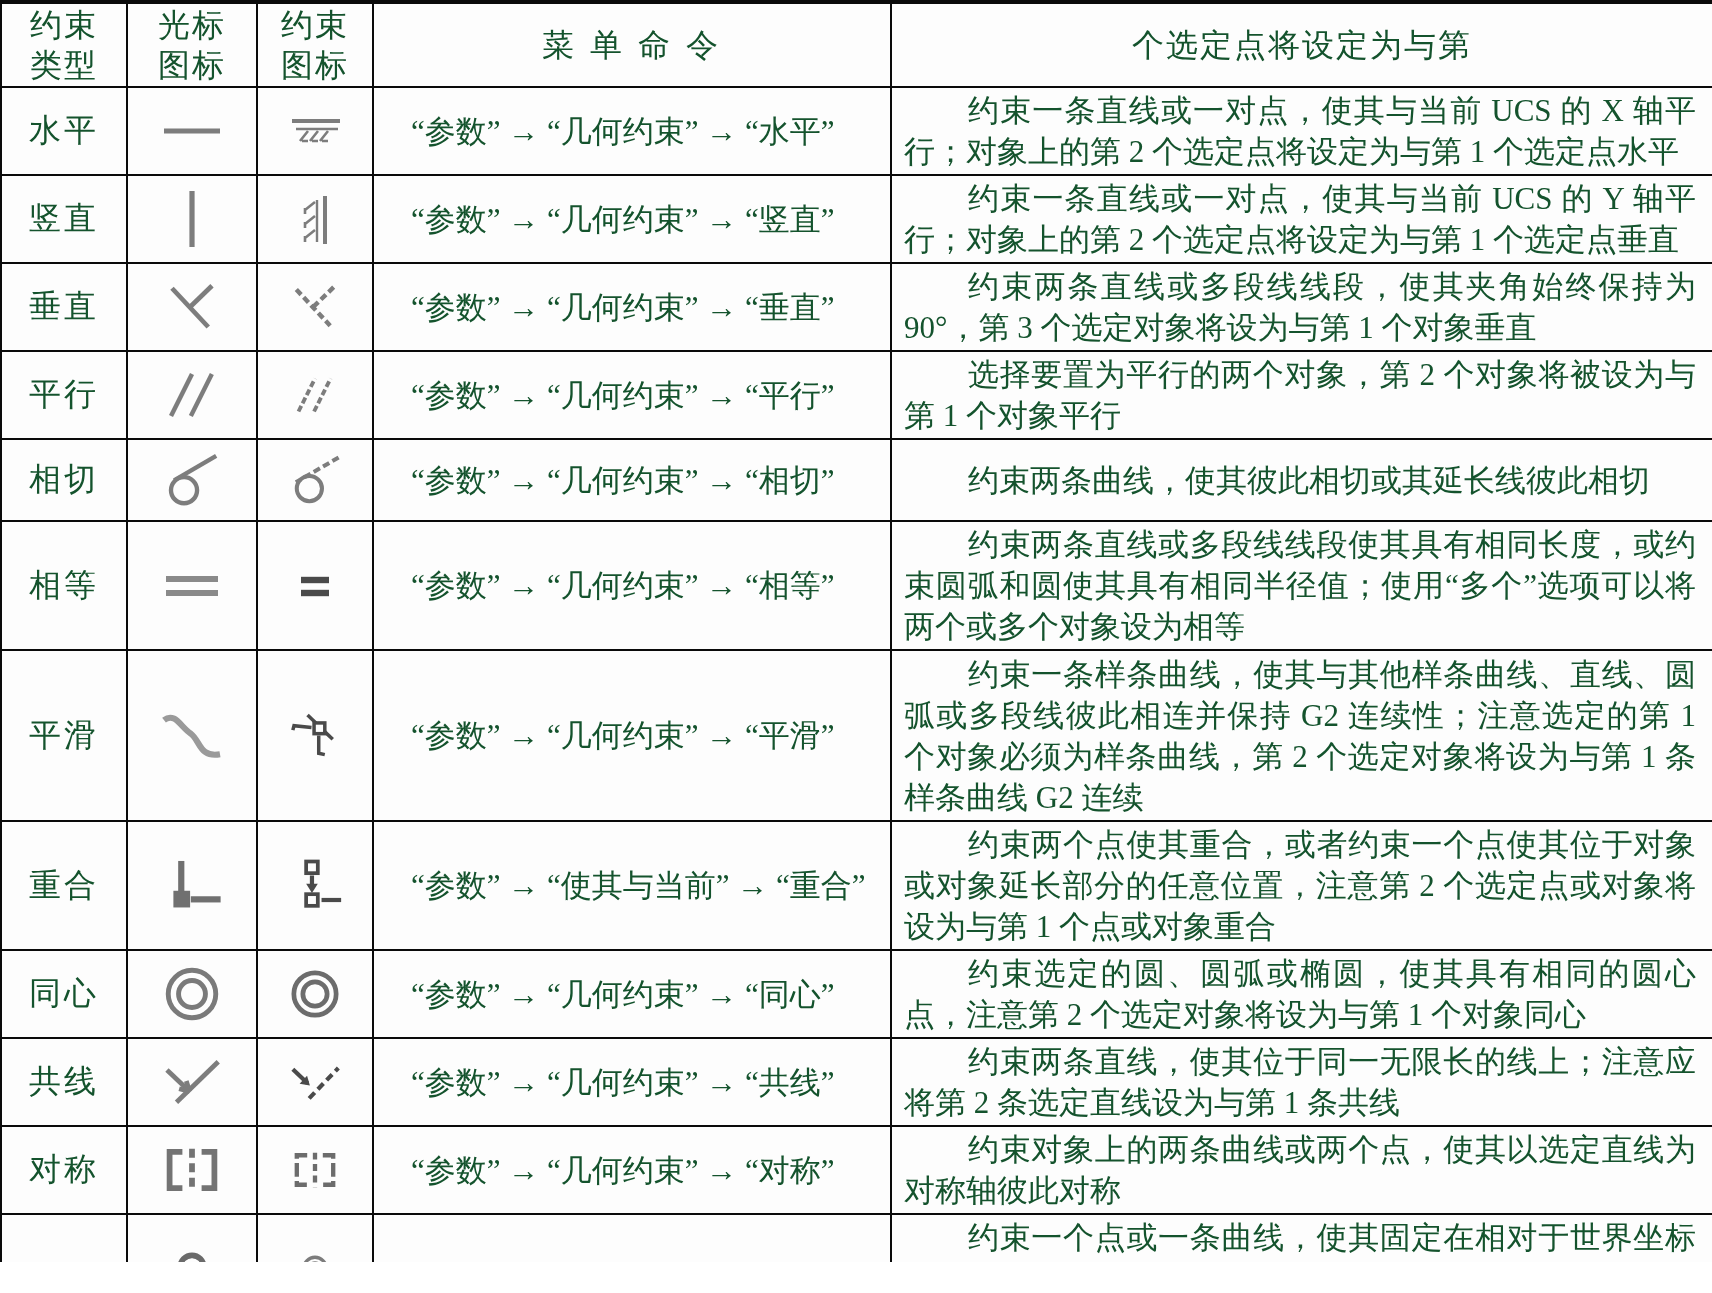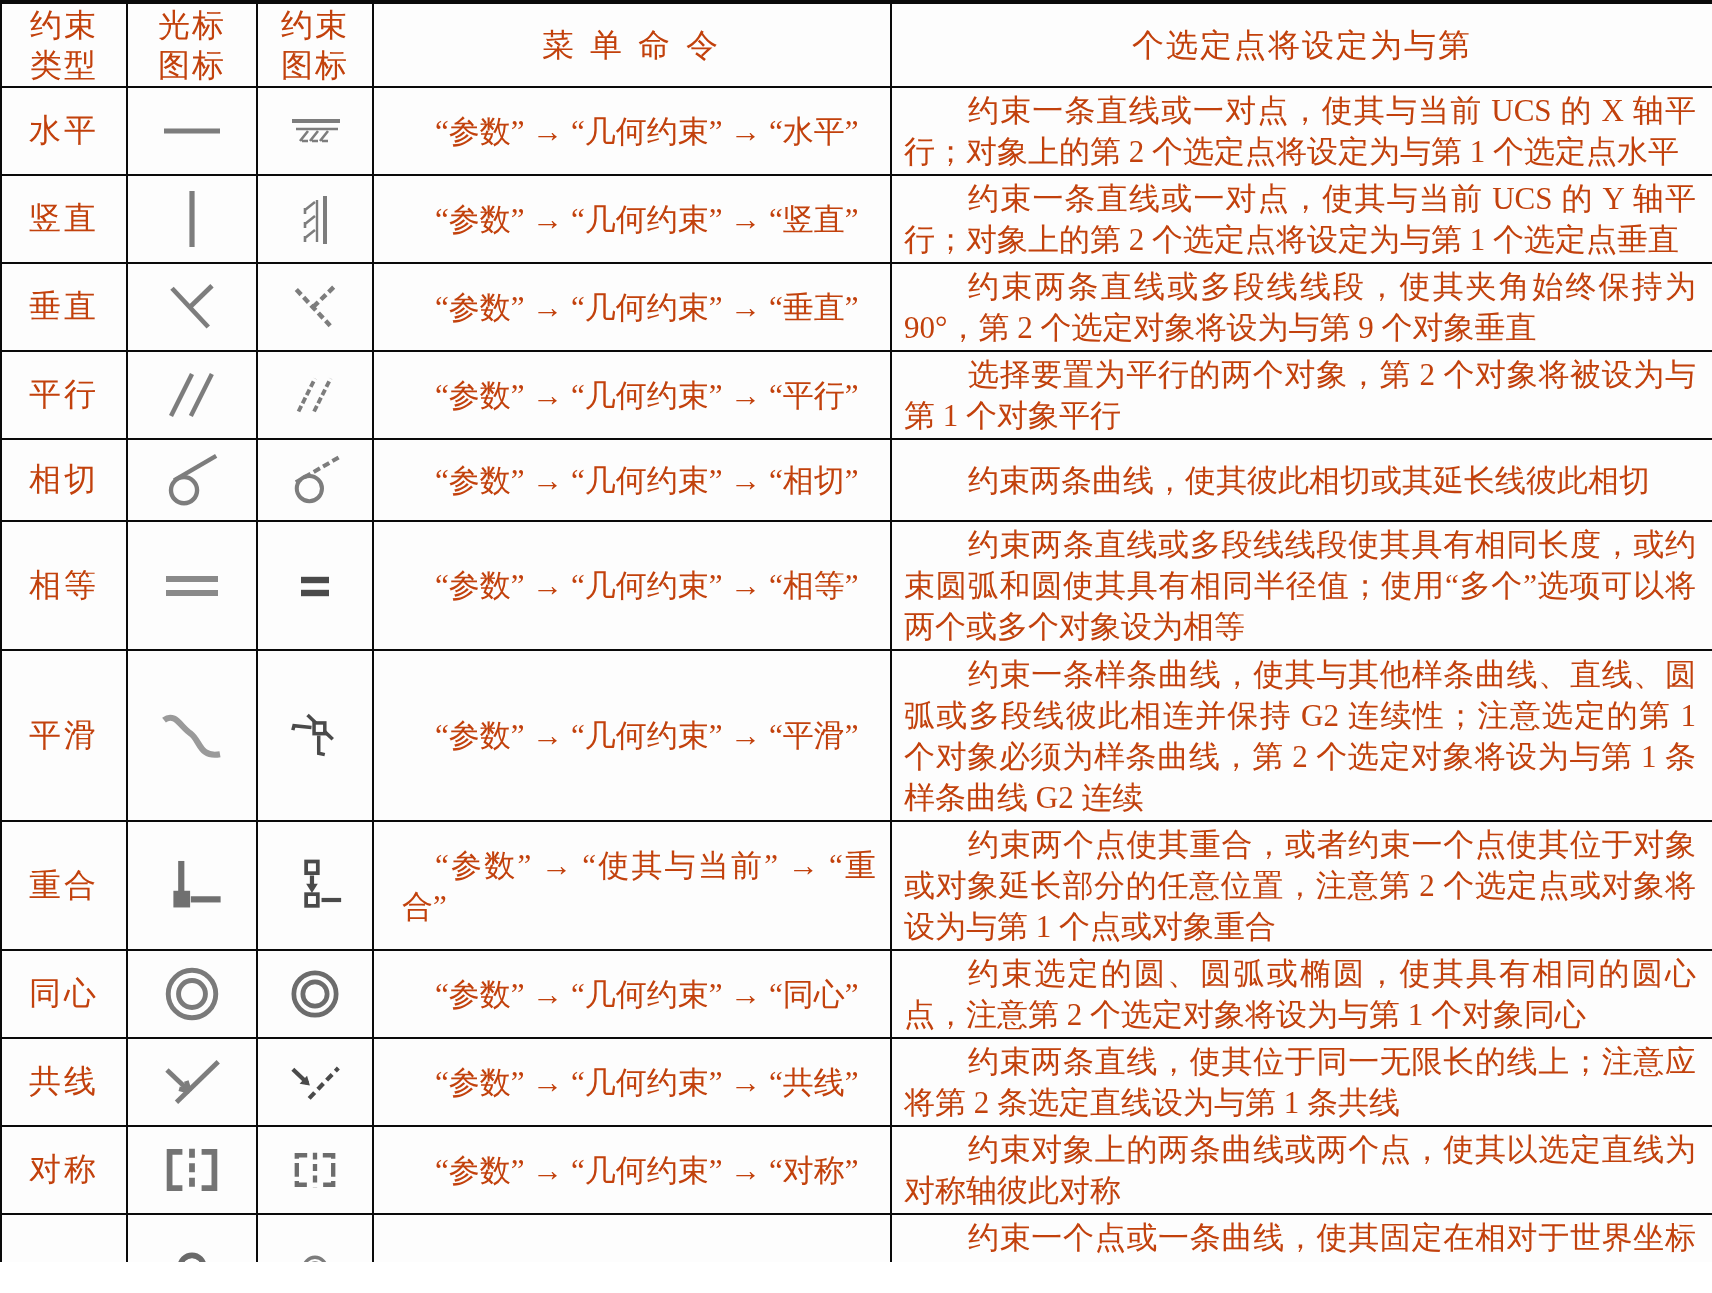--- a/index.html
+++ b/index.html
@@ -1,18 +1,18 @@
 <!DOCTYPE html>
 <html><head>
 <meta charset="utf-8">
 <style>
   html,body{margin:0;padding:0;background:#ffffff;}
   .page{
     width:1712px;height:1262px;background:#fdfdfd;overflow:hidden;
-    font-family:"Liberation Serif","DejaVu Serif",serif;color:#c2410c;
+    font-family:"Liberation Serif","DejaVu Serif",serif;color:#14532d;
     box-sizing:border-box;
   }
   table.ctable{
     border-collapse:collapse;table-layout:fixed;width:1712px;height:1293px;
     border-top:4px solid #0a0a0a;border-bottom:5px solid #0a0a0a;
     border-left:2px solid #0a0a0a;border-right:2px solid #0a0a0a;
   }
   .ctable th,.ctable td{
     border:2px solid #0a0a0a;
     vertical-align:middle;
@@ -24,21 +24,21 @@
     white-space:pre-line;letter-spacing:2px;padding:0;
   }
   th.menu-h{letter-spacing:4px;}
   td.type-cell{
     text-align:center;font-size:32px;letter-spacing:3px;padding:0;margin-top:40px;
   }
   td.icon-cell{text-align:center;padding:0;}
   td.icon-cell .icon{display:inline-block;line-height:0;}
   td.menu-cell{
     font-size:31px;line-height:41px;text-align:justify;
-    padding:2px 14px 2px 28px;text-indent:33px;
+    padding:2px 14px 2px 4px;text-indent:33px;
   }
   td.desc-cell{
     font-size:31px;line-height:41px;text-align:justify;
     padding:2px 16px 2px 12px;text-indent:64px;
   }
   svg{vertical-align:middle;}
 </style>
 </head>
 <body>
 
@@ -94,21 +94,21 @@
           <td class="type-cell">垂直</td>
           <td class="icon-cell"><span class="icon"><svg width="60" height="60" viewBox="0 0 24 24">
                 <line x1="4" y1="4.5" x2="18.5" y2="20" stroke="#7d7d7d" stroke-width="1.9"></line>
                 <line x1="20" y1="3.5" x2="10.8" y2="12.4" stroke="#7d7d7d" stroke-width="1.9"></line>
               </svg></span></td>
           <td class="icon-cell"><span class="icon"><svg width="56" height="56" viewBox="0 0 24 24">
                 <line x1="4" y1="4.5" x2="18.5" y2="20" stroke="#7d7d7d" stroke-width="1.9" stroke-dasharray="3 1.6"></line>
                 <line x1="20" y1="3.5" x2="10.8" y2="12.4" stroke="#7d7d7d" stroke-width="1.9" stroke-dasharray="3 1.6"></line>
               </svg></span></td>
           <td class="menu-cell">“参数” → “几何约束” → “垂直”</td>
-          <td class="desc-cell">约束两条直线或多段线线段，使其夹角始终保持为 90°，第 2 个选定对象将设为与第 9 个对象垂直</td>
+          <td class="desc-cell">约束两条直线或多段线线段，使其夹角始终保持为 90°，第 3 个选定对象将设为与第 1 个对象垂直</td>
         </tr>
         <tr style="height: 86px;">
           <td class="type-cell">平行</td>
           <td class="icon-cell"><span class="icon"><svg width="58" height="56" viewBox="0 0 24 24">
                 <line x1="3" y1="21" x2="12" y2="3" stroke="#7d7d7d" stroke-width="1.9"></line>
                 <line x1="11.5" y1="21" x2="20.5" y2="3" stroke="#7d7d7d" stroke-width="1.9"></line>
               </svg></span></td>
           <td class="icon-cell"><span class="icon"><svg width="46" height="44" viewBox="0 0 24 24">
                 <line x1="3" y1="21" x2="12" y2="3" stroke="#7d7d7d" stroke-width="2.1" stroke-dasharray="3.4 1.6"></line>
                 <line x1="11.5" y1="21" x2="20.5" y2="3" stroke="#7d7d7d" stroke-width="2.1" stroke-dasharray="3.4 1.6"></line>

